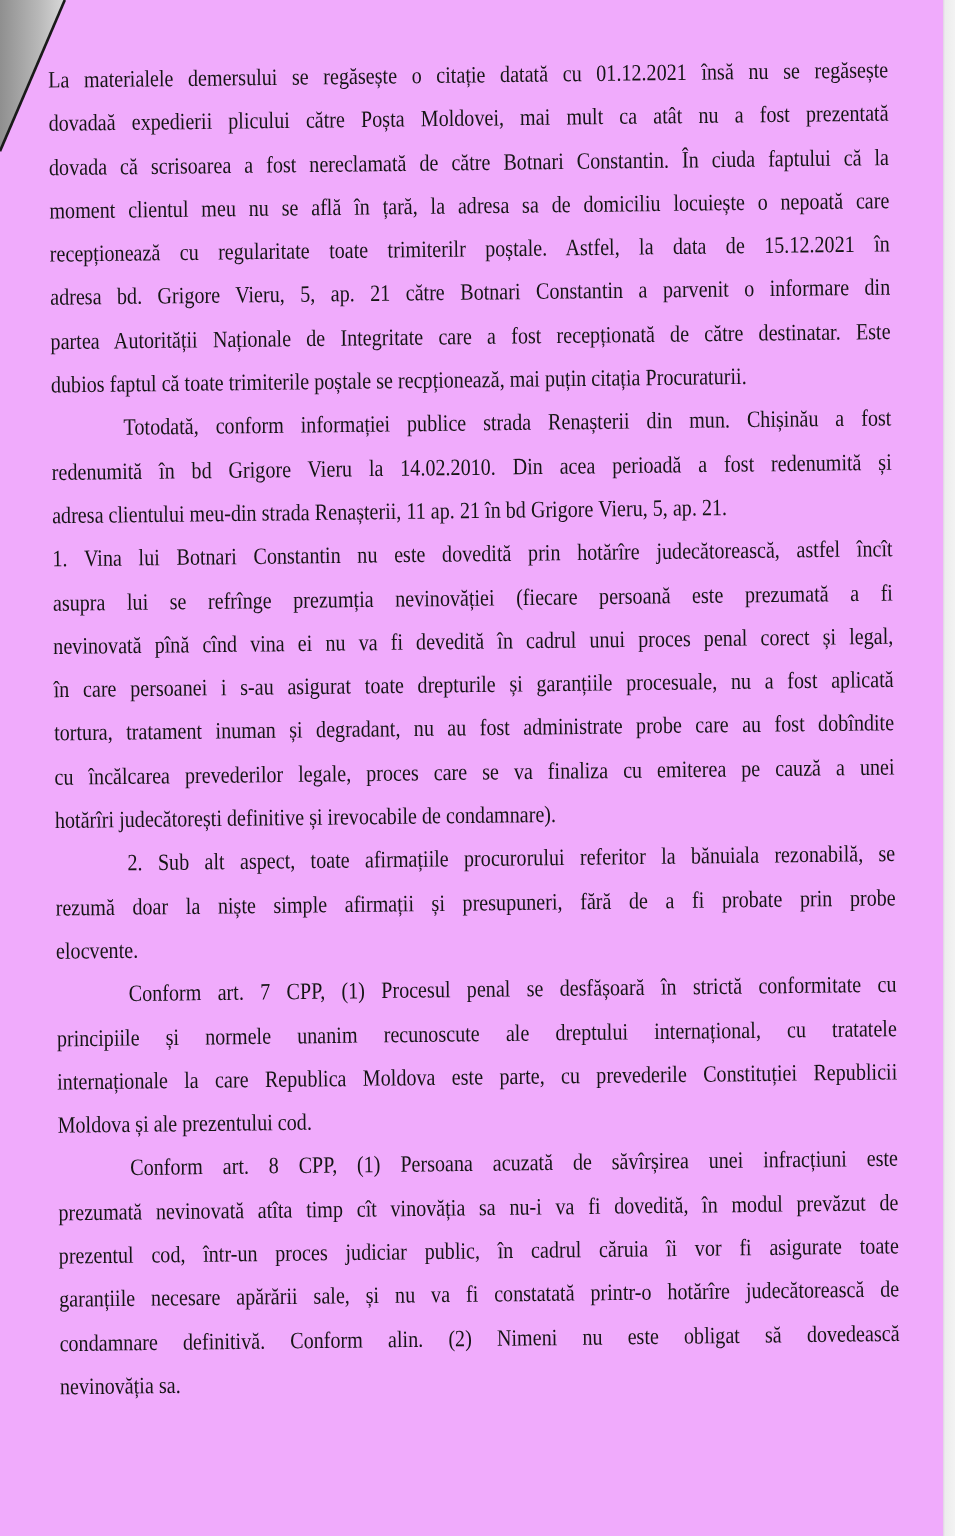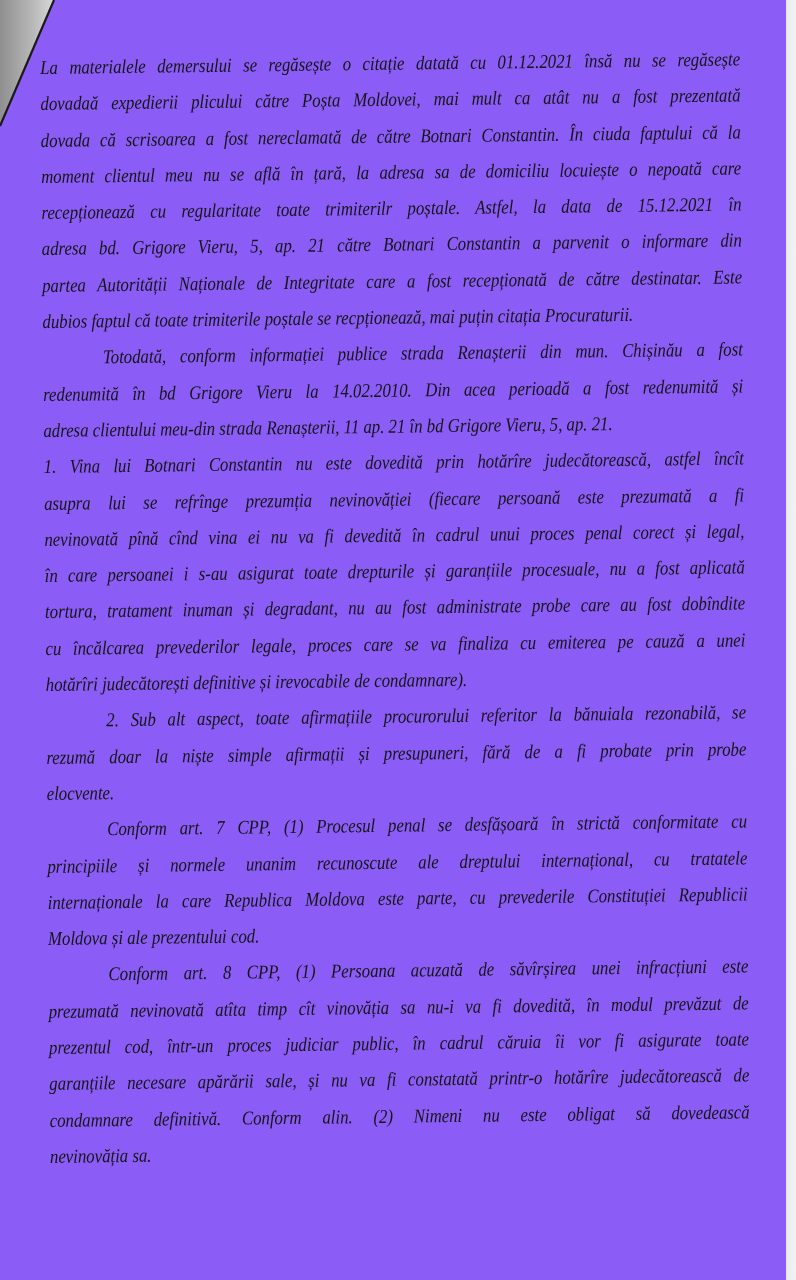--- a/index.html
+++ b/index.html
@@ -12,22 +12,21 @@
       height: 1280px;
       position: relative;
       overflow: hidden;
     }
     .page {
       position: absolute;
       left: 0;
       top: 0;
       width: 787px;
       height: 1280px;
-      background: #8b5cf6;
-      font-style: italic;
+      background: #f0abfc;
     }
     .right-edge {
       position: absolute;
       top: 0;
       right: 0;
       width: 9px;
       height: 1280px;
       background: linear-gradient(to right, #ececec, #f3f3f3);
       border-left: 1px solid #e2e2e2;
     }

